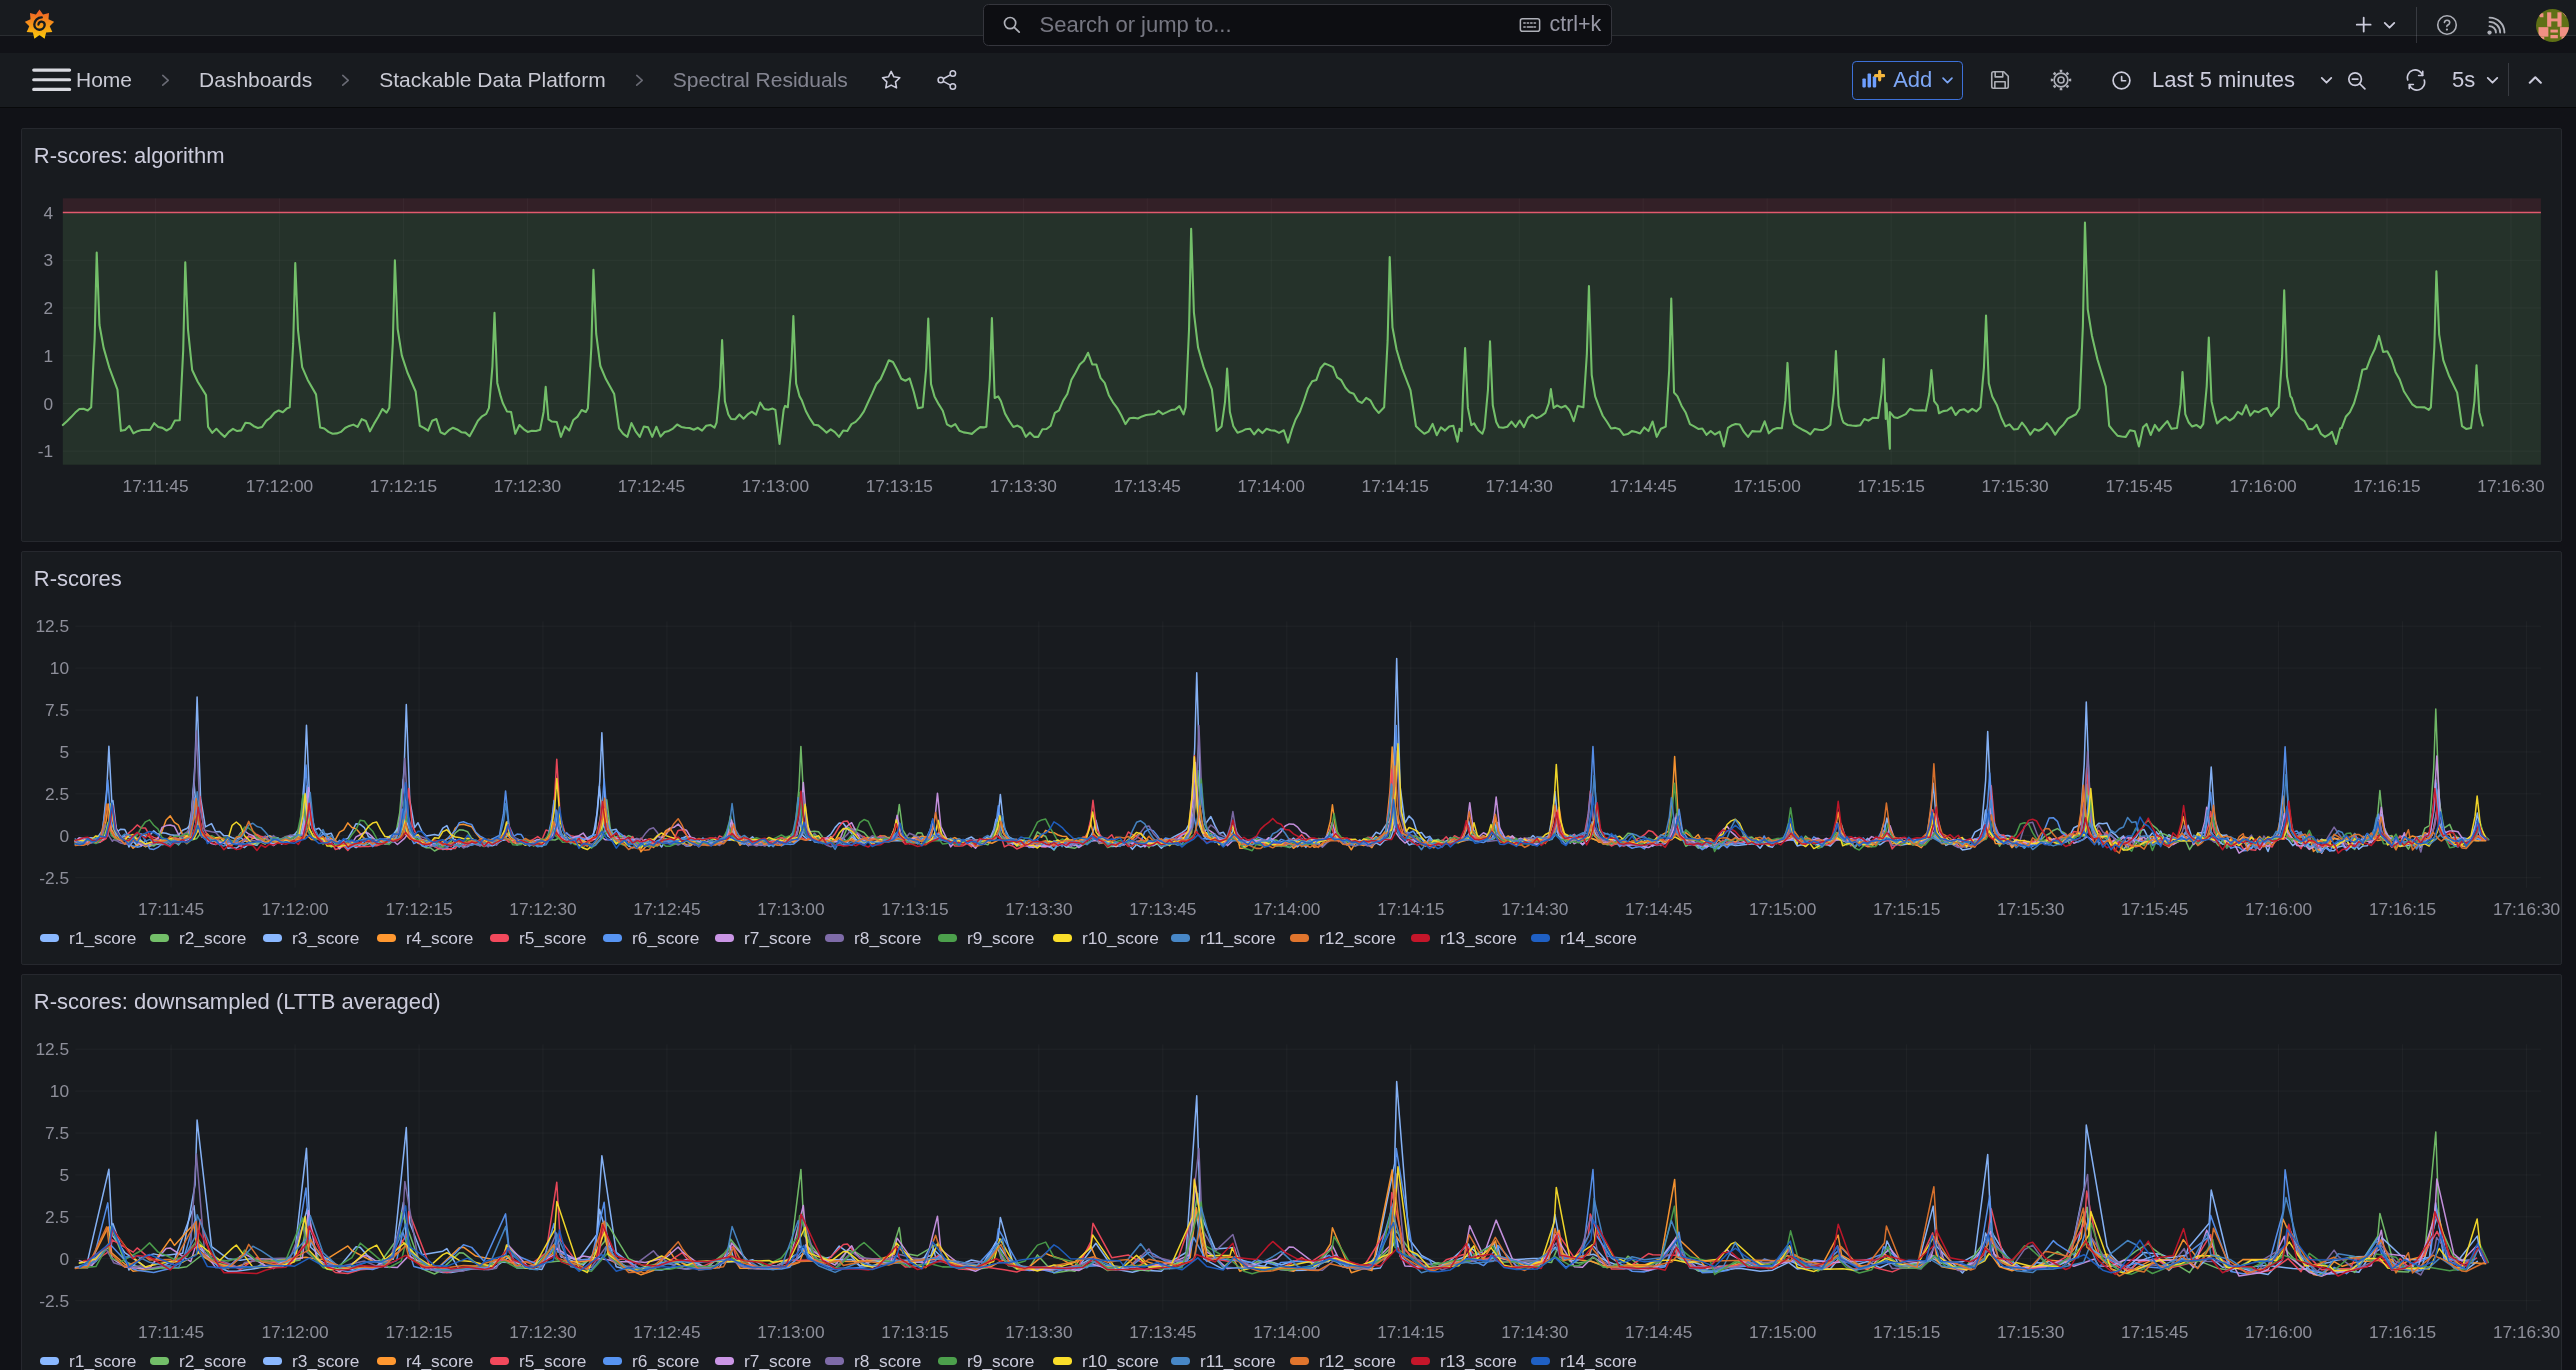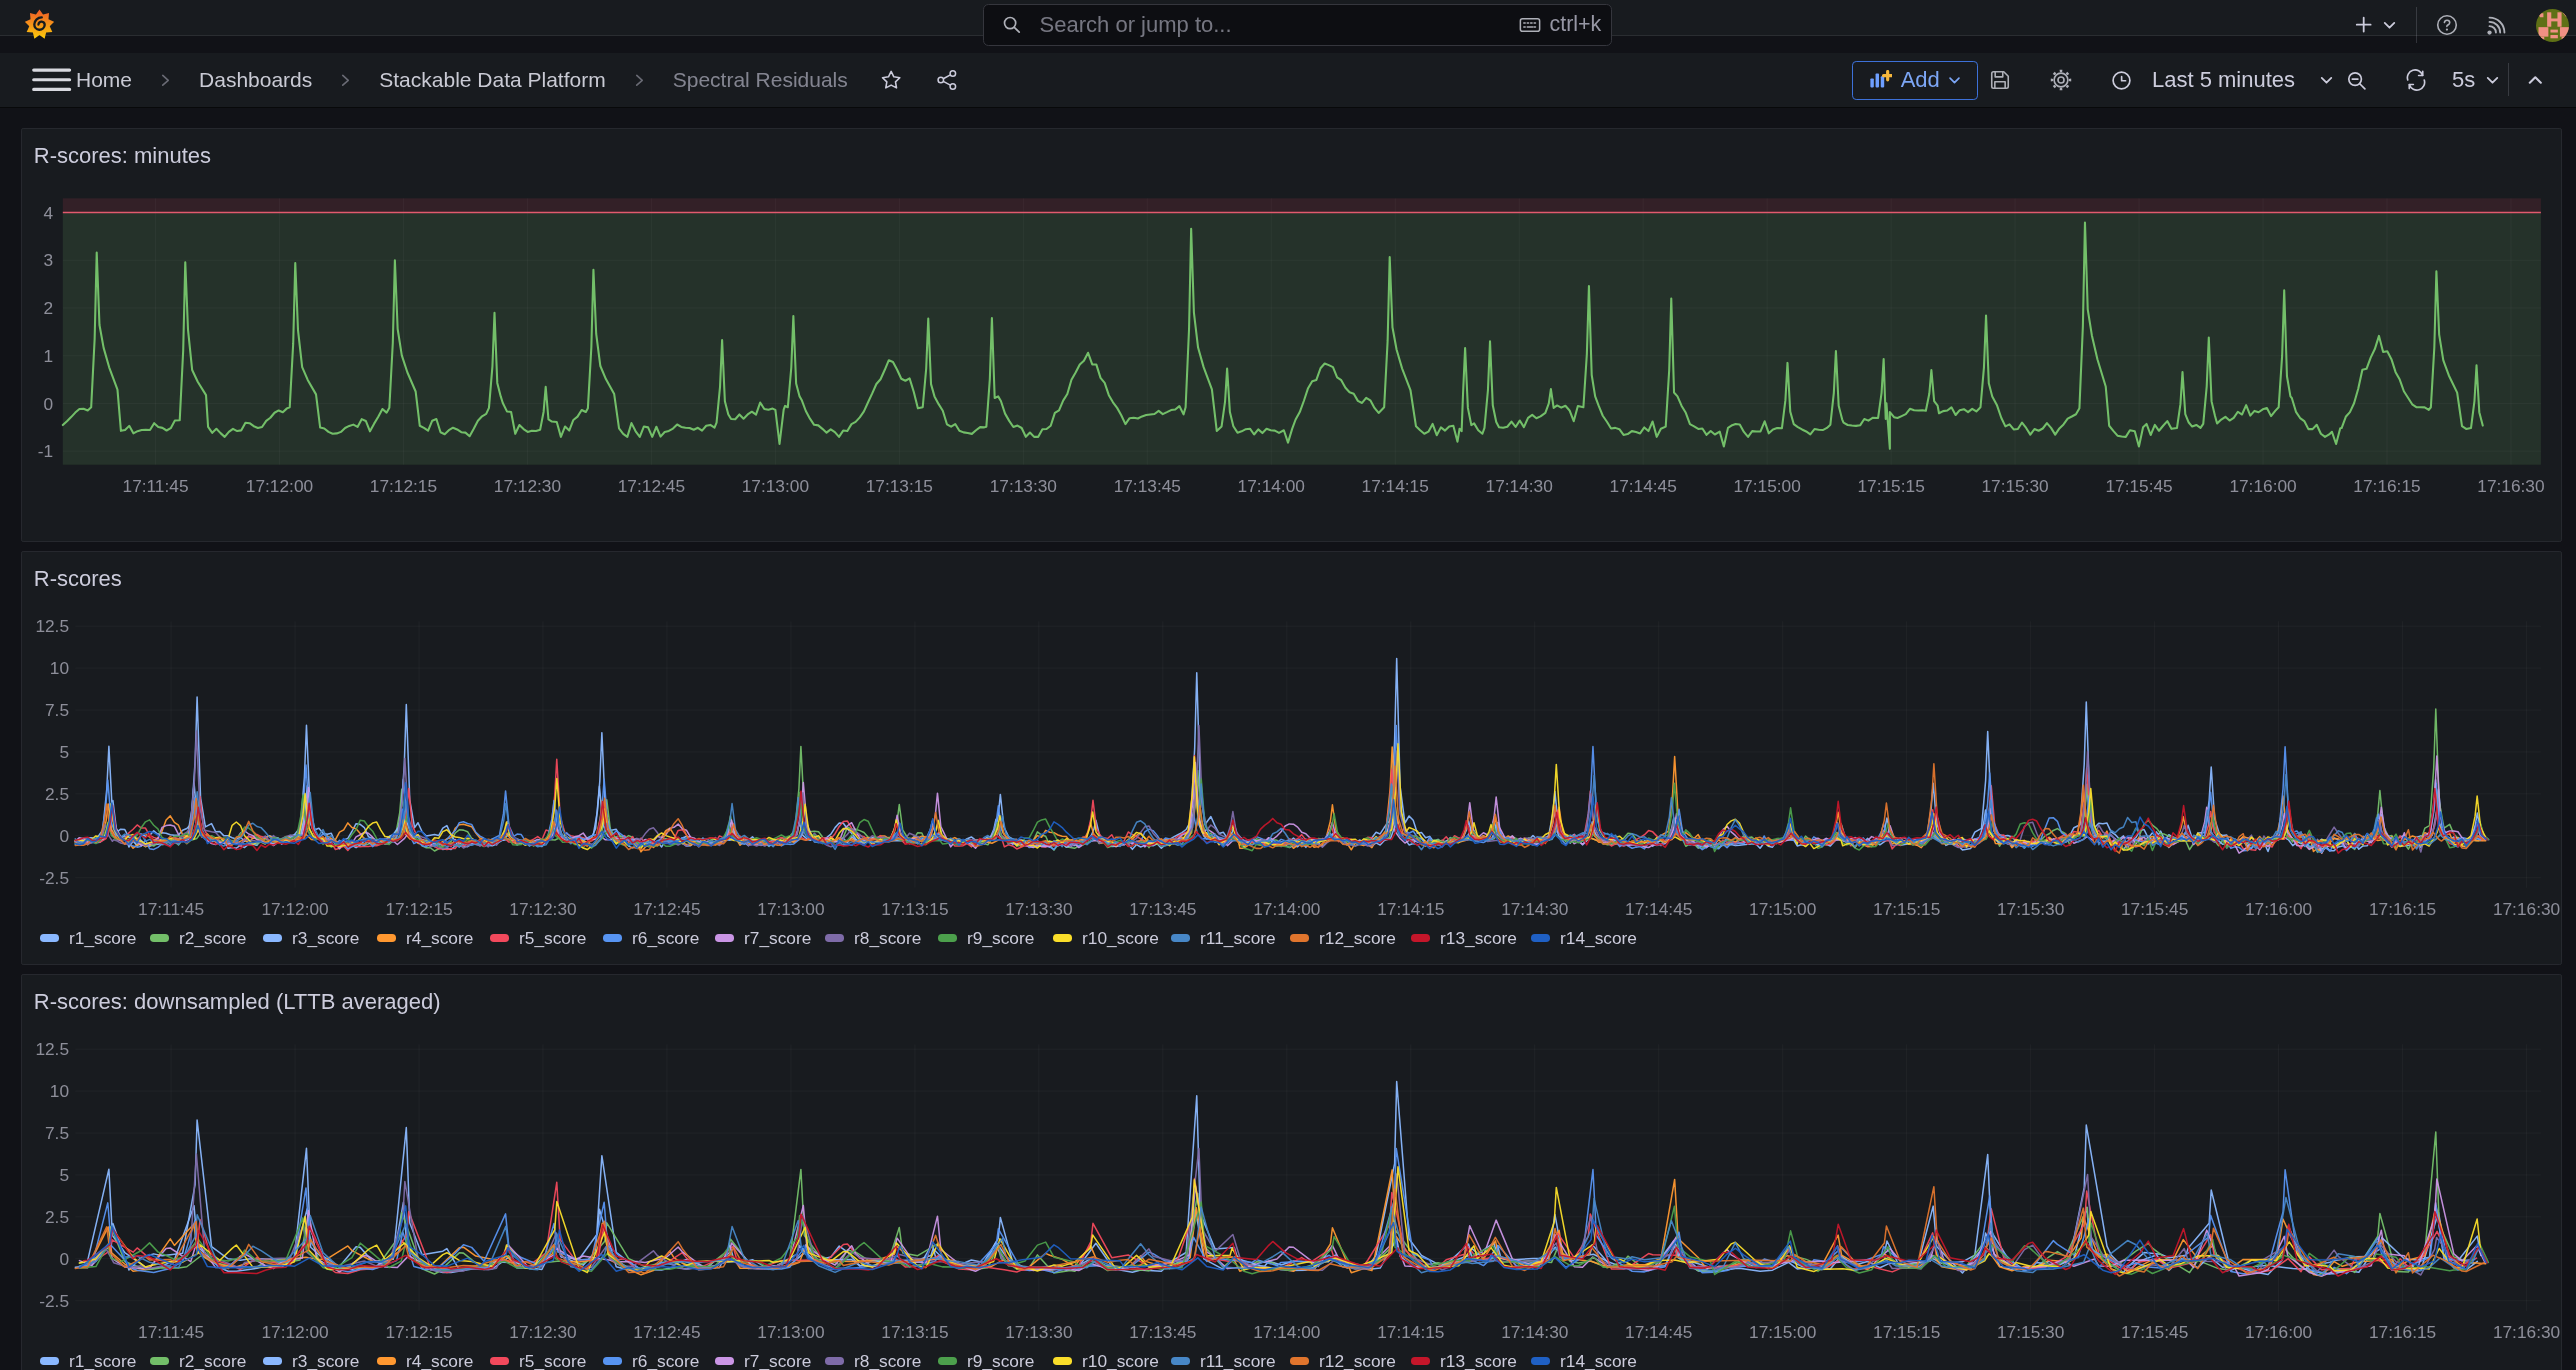--- a/index.html
+++ b/index.html
@@ -112,21 +112,21 @@
         </span>
         <span style="display:flex;margin-left:5.5px">
           <svg class="" width="22" height="22" viewBox="0 0 32 32" fill="none">
             <circle cx="24.5" cy="6.5" r="4" stroke="#ccccdc" strowidth="2.2" stroke-width="2.2"></circle>
             <circle cx="24.5" cy="25.5" r="4" stroke="#ccccdc" stroke-width="2.2"></circle>
             <circle cx="7" cy="16" r="4" stroke="#ccccdc" stroke-width="2.2"></circle>
             <path d="M10.6 14.2l10.3-5.7M10.6 17.9l10.3 5.6" stroke="#ccccdc" stroke-width="2.2"></path>
           </svg>
         </span>
       </div>
-      <div class="abs" style="left:1852px;top:7.6px;width:126px;height:39px;border:0.7px solid #3d71d9;border-radius:4.2px;display:flex;align-items:center;justify-content:center;gap:8.3px">
+      <div class="abs" style="left:1852px;top:7.6px;width:111px;height:39px;border:0.7px solid #3d71d9;border-radius:4.2px;display:flex;align-items:center;justify-content:center;gap:8.3px">
         <span style="display:flex">
           <svg width="23.5" height="21" viewBox="0 0 34 30">
             <rect x="2" y="12" width="5" height="13" rx="1.2" fill="#6e9fff"></rect>
             <rect x="9.5" y="5" width="5" height="20" rx="1.2" fill="#6e9fff"></rect>
             <rect x="17" y="9" width="5" height="16" rx="1.2" fill="#6e9fff"></rect>
             <path d="M27 2v12M21 8h12" stroke="#f5b73d" stroke-width="4.6" stroke-linecap="round"></path>
           </svg>
         </span>
         <span style="font-size:22px;color:#7ca6f5;font-weight:500">Add</span>
         <svg class="" width="13" height="12.5" viewBox="0 0 19 18" fill="none">
@@ -170,21 +170,21 @@
         <svg class="" width="15" height="14" viewBox="0 0 22 20" fill="none">
           <path d="M4 7l7 7 7-7" stroke="#ccccdc" stroke-width="2.6" stroke-linecap="round" stroke-linejoin="round"></path>
         </svg>
       </div>
       <div class="abs" style="left:2508px;top:10.4px;width:0.7px;height:33px;background:rgba(204,204,220,0.18)"></div>
       <div class="abs" style="left:2527px;top:20px"><svg class="" width="16.6" height="14" viewBox="0 0 24 20" fill="none">
           <path d="M4 14l8-8 8 8" stroke="#ccccdc" stroke-width="3" stroke-linecap="round" stroke-linejoin="round"></path>
         </svg></div>
     </div>
     <div class="panel" style="top:128px">
-      <div class="ptitle">R-scores: minutes</div>
+      <div class="ptitle">R-scores: algorithm</div>
       <svg class="chart" width="2541" height="414" viewBox="0 0 3673 598">
         <rect x="59" y="100" width="3582" height="20.5" fill="rgba(242,73,92,0.13)"></rect>
         <rect x="59" y="120.5" width="3582" height="364.5" fill="rgba(115,191,105,0.15)"></rect>
         <line x1="59.0" y1="120.5" x2="3641.0" y2="120.5" stroke="rgba(204,204,220,0.07)" stroke-width="1"></line>
         <line x1="59.0" y1="189.5" x2="3641.0" y2="189.5" stroke="rgba(204,204,220,0.07)" stroke-width="1"></line>
         <line x1="59.0" y1="258.5" x2="3641.0" y2="258.5" stroke="rgba(204,204,220,0.07)" stroke-width="1"></line>
         <line x1="59.0" y1="327.5" x2="3641.0" y2="327.5" stroke="rgba(204,204,220,0.07)" stroke-width="1"></line>
         <line x1="59.0" y1="396.5" x2="3641.0" y2="396.5" stroke="rgba(204,204,220,0.07)" stroke-width="1"></line>
         <line x1="59.0" y1="465.5" x2="3641.0" y2="465.5" stroke="rgba(204,204,220,0.07)" stroke-width="1"></line>
         <line x1="193.0" y1="100.0" x2="193.0" y2="485.0" stroke="rgba(204,204,220,0.07)" stroke-width="1"></line>

